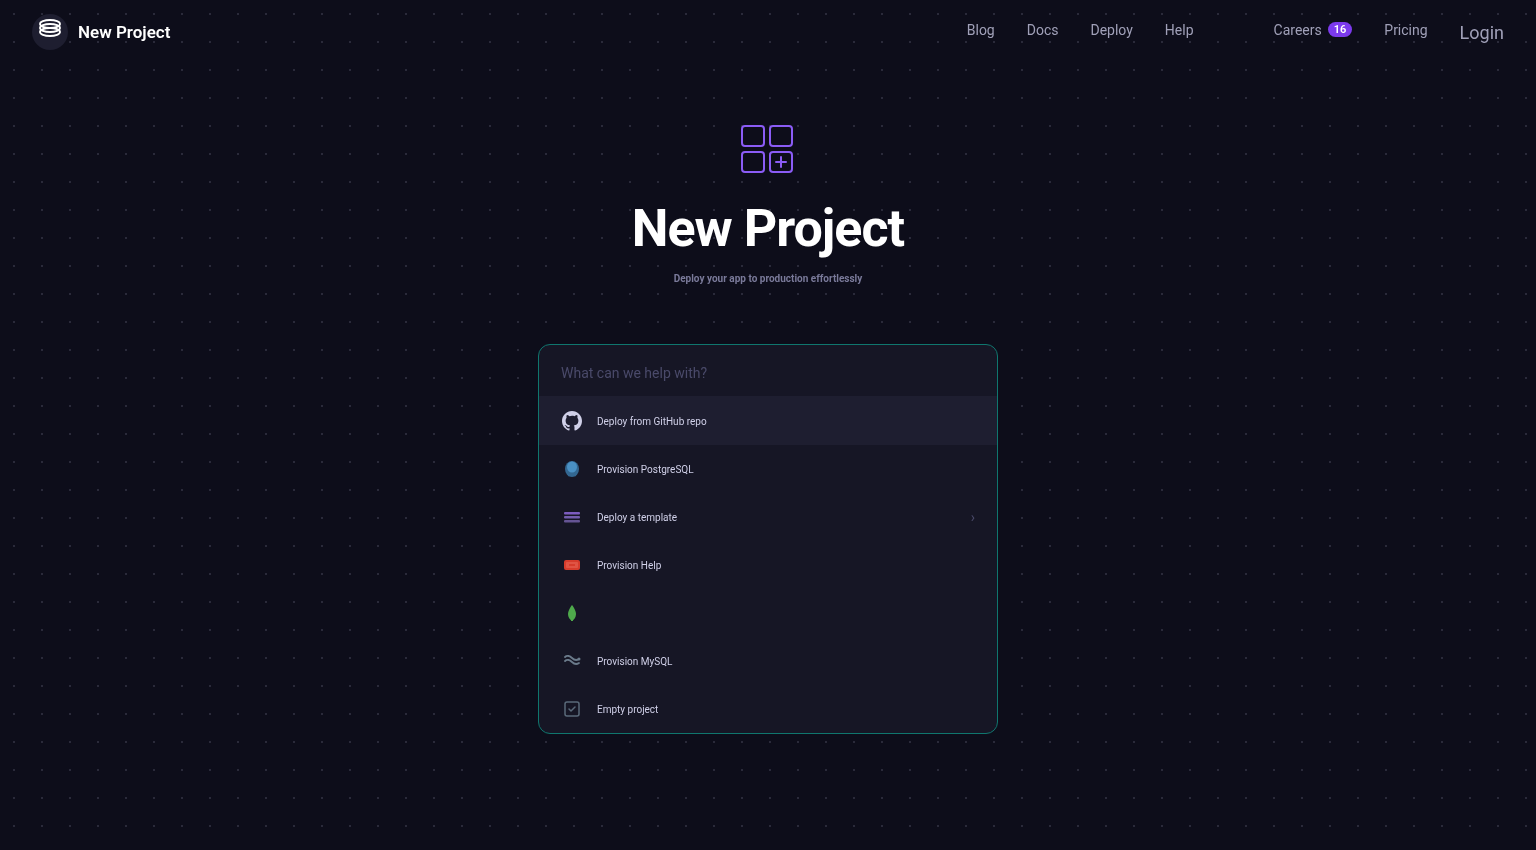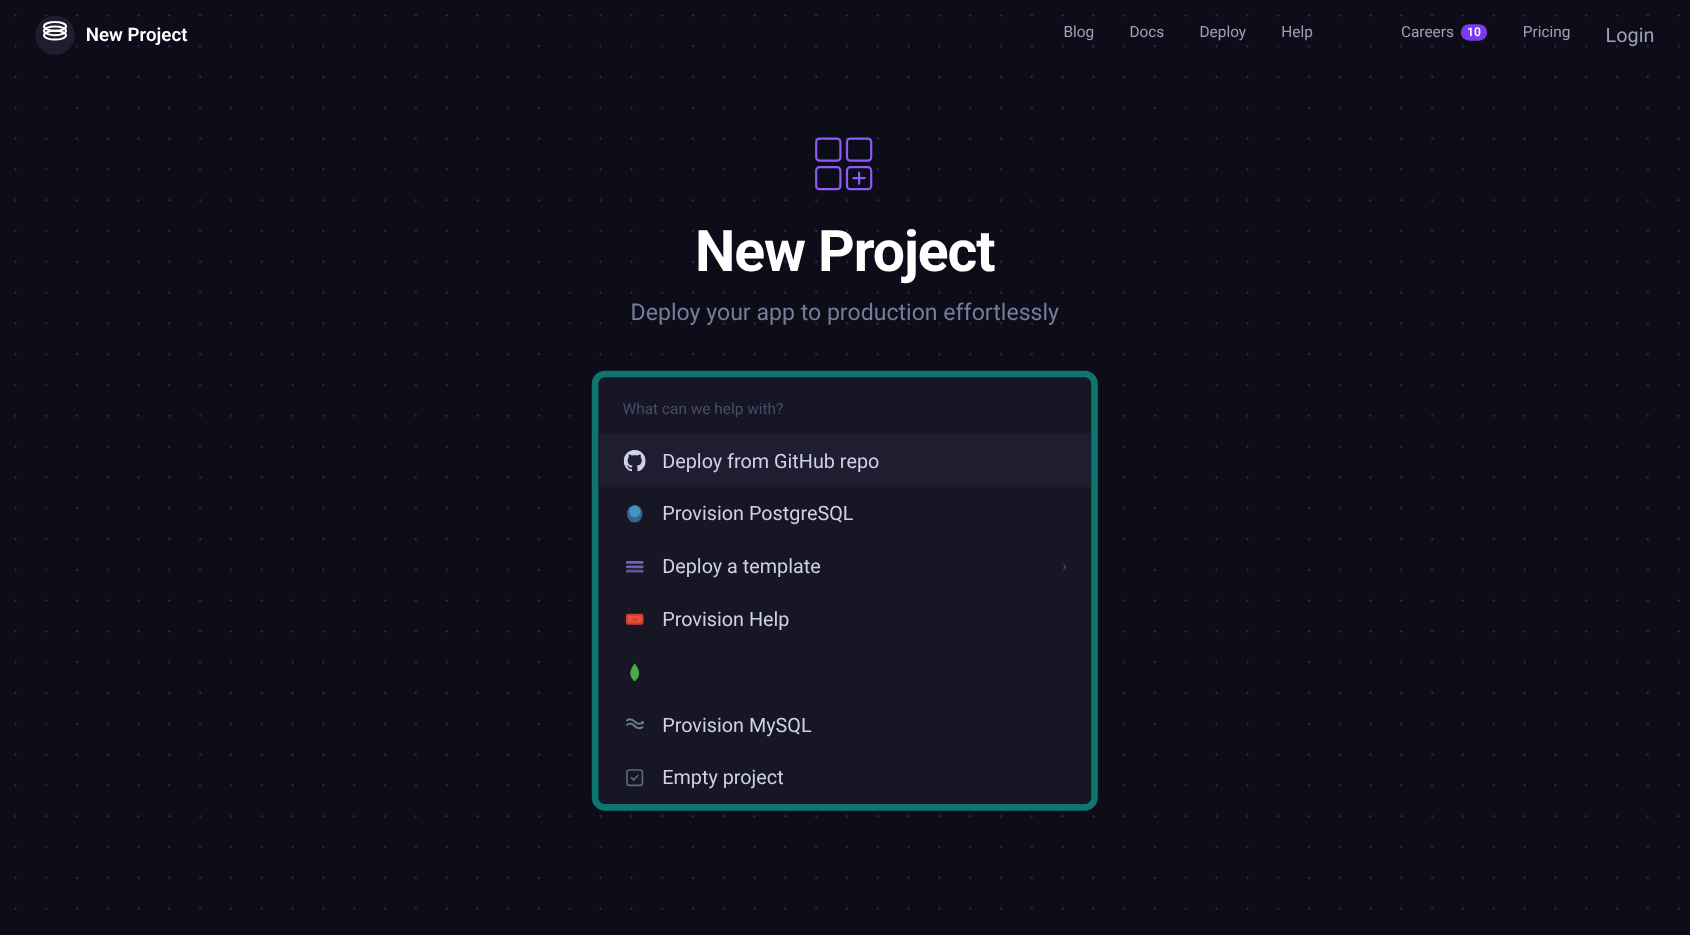--- a/index.html
+++ b/index.html
@@ -94,30 +94,31 @@
     
     .page-title {
       font-size: 52px;
       font-weight: 700;
       color: #ffffff;
       margin-bottom: 14px;
       letter-spacing: -1px;
     }
 
     .page-subtitle {
-      font-size: 21px;
+      font-size: 10px;
       color: #7a7a9a;
-      margin-bottom: 40px;
+      margin-bottom: 60px;
+      font-weight: bold;
     }
 
     
     .card {
       width: 460px;
       background: #161625;
-      border: 6px solid #0f766e;
+      border: 1px solid #0f766e;
       border-radius: 12px;
       overflow: hidden;
     }
 
     .search-area {
       padding: 18px 22px 14px;
       border-bottom: 1px solid #1e1e30;
     }
 
     .search-placeholder {
@@ -143,21 +144,21 @@
       width: 22px;
       height: 22px;
       display: flex;
       align-items: center;
       justify-content: center;
       flex-shrink: 0;
     }
 
     .menu-item-label {
       flex: 1;
-      font-size: 18px;
+      font-size: 10px;
       color: #d0d0e8;
     }
 
     .menu-item-chevron {
       color: #4a4a6a;
       font-size: 14px;
     }
 
     
     .github-icon svg {
@@ -179,21 +180,21 @@
     <span class="logo-title">New Project</span>
   </div>
 
   <nav>
     <a class="nav-link">Blog</a>
     <a class="nav-link">Docs</a>
     <a class="nav-link">Deploy</a>
     <a class="nav-link">Help</a>
     <span class="careers-badge">
       <a class="nav-link">Careers</a>
-      <span class="badge">10</span>
+      <span class="badge">16</span>
     </span>
     <a class="nav-link">Pricing</a>
     <a class="nav-link nav-login">Login</a>
   </nav>
 </header>
 
 <main>
 
   <div class="app-icon">
     <svg width="56" height="50" viewBox="0 0 56 50" fill="none" xmlns="http://www.w3.org/2000/svg">

